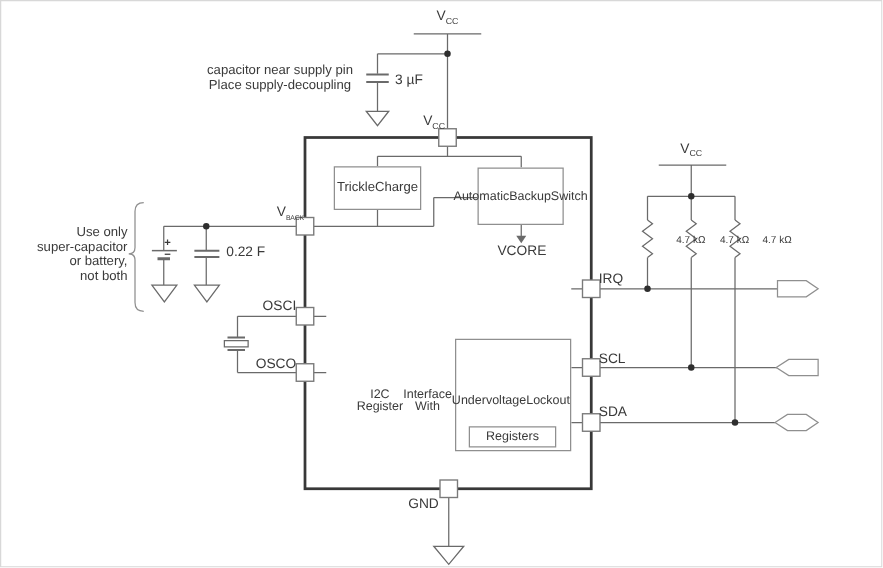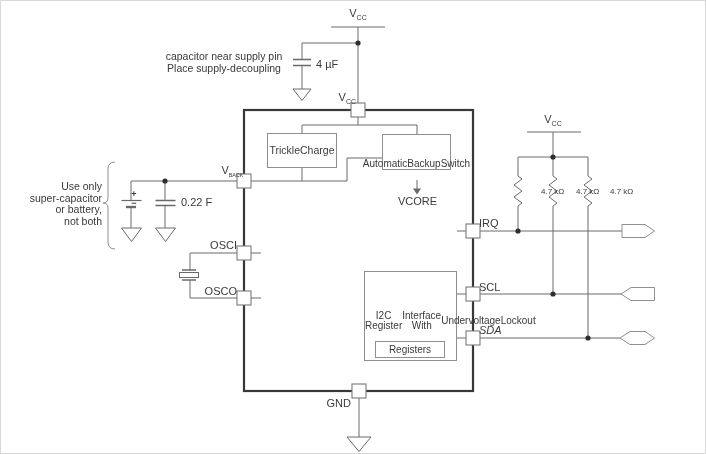--- a/index.html
+++ b/index.html
@@ -15,21 +15,21 @@
   .note { font-size:10.5px; line-height:11.5px; }
   .tiny { font-size:8px; line-height:9px;margin-left:19px; }
   .sign { font-size:9px; line-height:9px; font-weight:bold; }
   sub.s1 { font-size:7px; }
   sub.s2 { font-size:5.5px; letter-spacing:-0.2px; }
   .block {
     position:absolute; box-sizing:border-box; border:1px solid #8f8f8f; background:#fff;
     display:flex; flex-direction:row; align-items:center; justify-content:center;
     font-size:10.5px; line-height:11.5px; text-align:center; color:#3a3a3a;
   }
-  .block.topalign { justify-content:space-between; padding-top:10px; font-size:10px; line-height:10.5px; }
+  .block.topalign { justify-content:flex-end; padding-top:10px; font-size:10px; line-height:10.5px; }
 </style>
 </head>
 <body>
 
 <div class="canvas">
 
   <svg class="art" width="706" height="454" viewBox="0 0 706 454">
     <g stroke="#6a6a6a" stroke-width="1" fill="none">
 
       <path d="M331,27 H385 M358,27 V103 M302,43 H358 M302,43 V59 M302,66 V89"></path>
@@ -94,21 +94,21 @@
 
   <div class="lbl ctr" style="left:338px; top:7px; width:40px;">
     <span>V</span><sub class="s1">CC</sub>
   </div>
 
   <div class="lbl note ctr" style="left:160px; top:51px; width:128px;">
     <div>capacitor near supply pin</div>
     <div>Place supply-decoupling</div>
   </div>
 
-  <div class="lbl" style="left:316px; top:58px;"><span>4 µF</span></div>
+  <div class="lbl" style="left:316px; top:58px;"><span>3 µF</span></div>
 
   <div class="lbl rgt" style="left:320px; top:91px; width:36px;">
     <span>V</span><sub class="s1">CC</sub>
   </div>
 
   <div class="lbl note rgt" style="left:18px; top:181px; width:84px;">
     <div>Use only</div>
     <div>super-capacitor</div>
     <div>or battery,</div>
     <div>not both</div>
@@ -123,38 +123,38 @@
 
   <div class="lbl" style="left:181px; top:196px;"><span>0.22 F</span></div>
 
   <div class="lbl rgt" style="left:200px; top:239px; width:37px;"><span>OSCI</span></div>
   <div class="lbl rgt" style="left:200px; top:285px; width:37px;"><span>OSCO</span></div>
 
   <div class="lbl ctr" style="left:390px; top:195px; width:55px;"><span>VCORE</span></div>
 
   <div class="lbl" style="left:479px; top:217px;"><span>IRQ</span></div>
   <div class="lbl" style="left:479px; top:281px;"><span>SCL</span></div>
-  <div class="lbl" style="left:479px; top:324px;font-style:italic;"><span>SDA</span></div>
+  <div class="lbl" style="left:479px; top:324px;"><span>SDA</span></div>
 
   <div class="lbl rgt" style="left:321px; top:397px; width:30px;"><span>GND</span></div>
 
   <div class="lbl ctr" style="left:533px; top:113px; width:40px;">
     <span>V</span><sub class="s1">CC</sub>
   </div>
 
   <div class="lbl tiny" style="left:522px; top:187px;"><span>4.7 kΩ</span></div>
   <div class="lbl tiny" style="left:557px; top:187px;"><span>4.7 kΩ</span></div>
   <div class="lbl tiny" style="left:591px; top:187px;"><span>4.7 kΩ</span></div>
 
   <div class="block" style="left:267px; top:133px; width:70px; height:35px;">
     <div>Trickle</div>
     <div>Charge</div>
   </div>
 
-  <div class="block" style="left:382px; top:134px; width:69px; height:36px; font-size:10px; line-height:11px;align-items:flex-end;">
+  <div class="block" style="left:382px; top:134px; width:69px; height:46px; font-size:10px; line-height:11px;">
     <div>Automatic</div>
     <div>Backup</div>
     <div>Switch</div>
   </div>
 
 
   <div class="block topalign" style="left:364px; top:271px; width:93px; height:90px;">
     <div>I2C Register</div>
     <div>Interface With</div>
     <div>Undervoltage</div>

